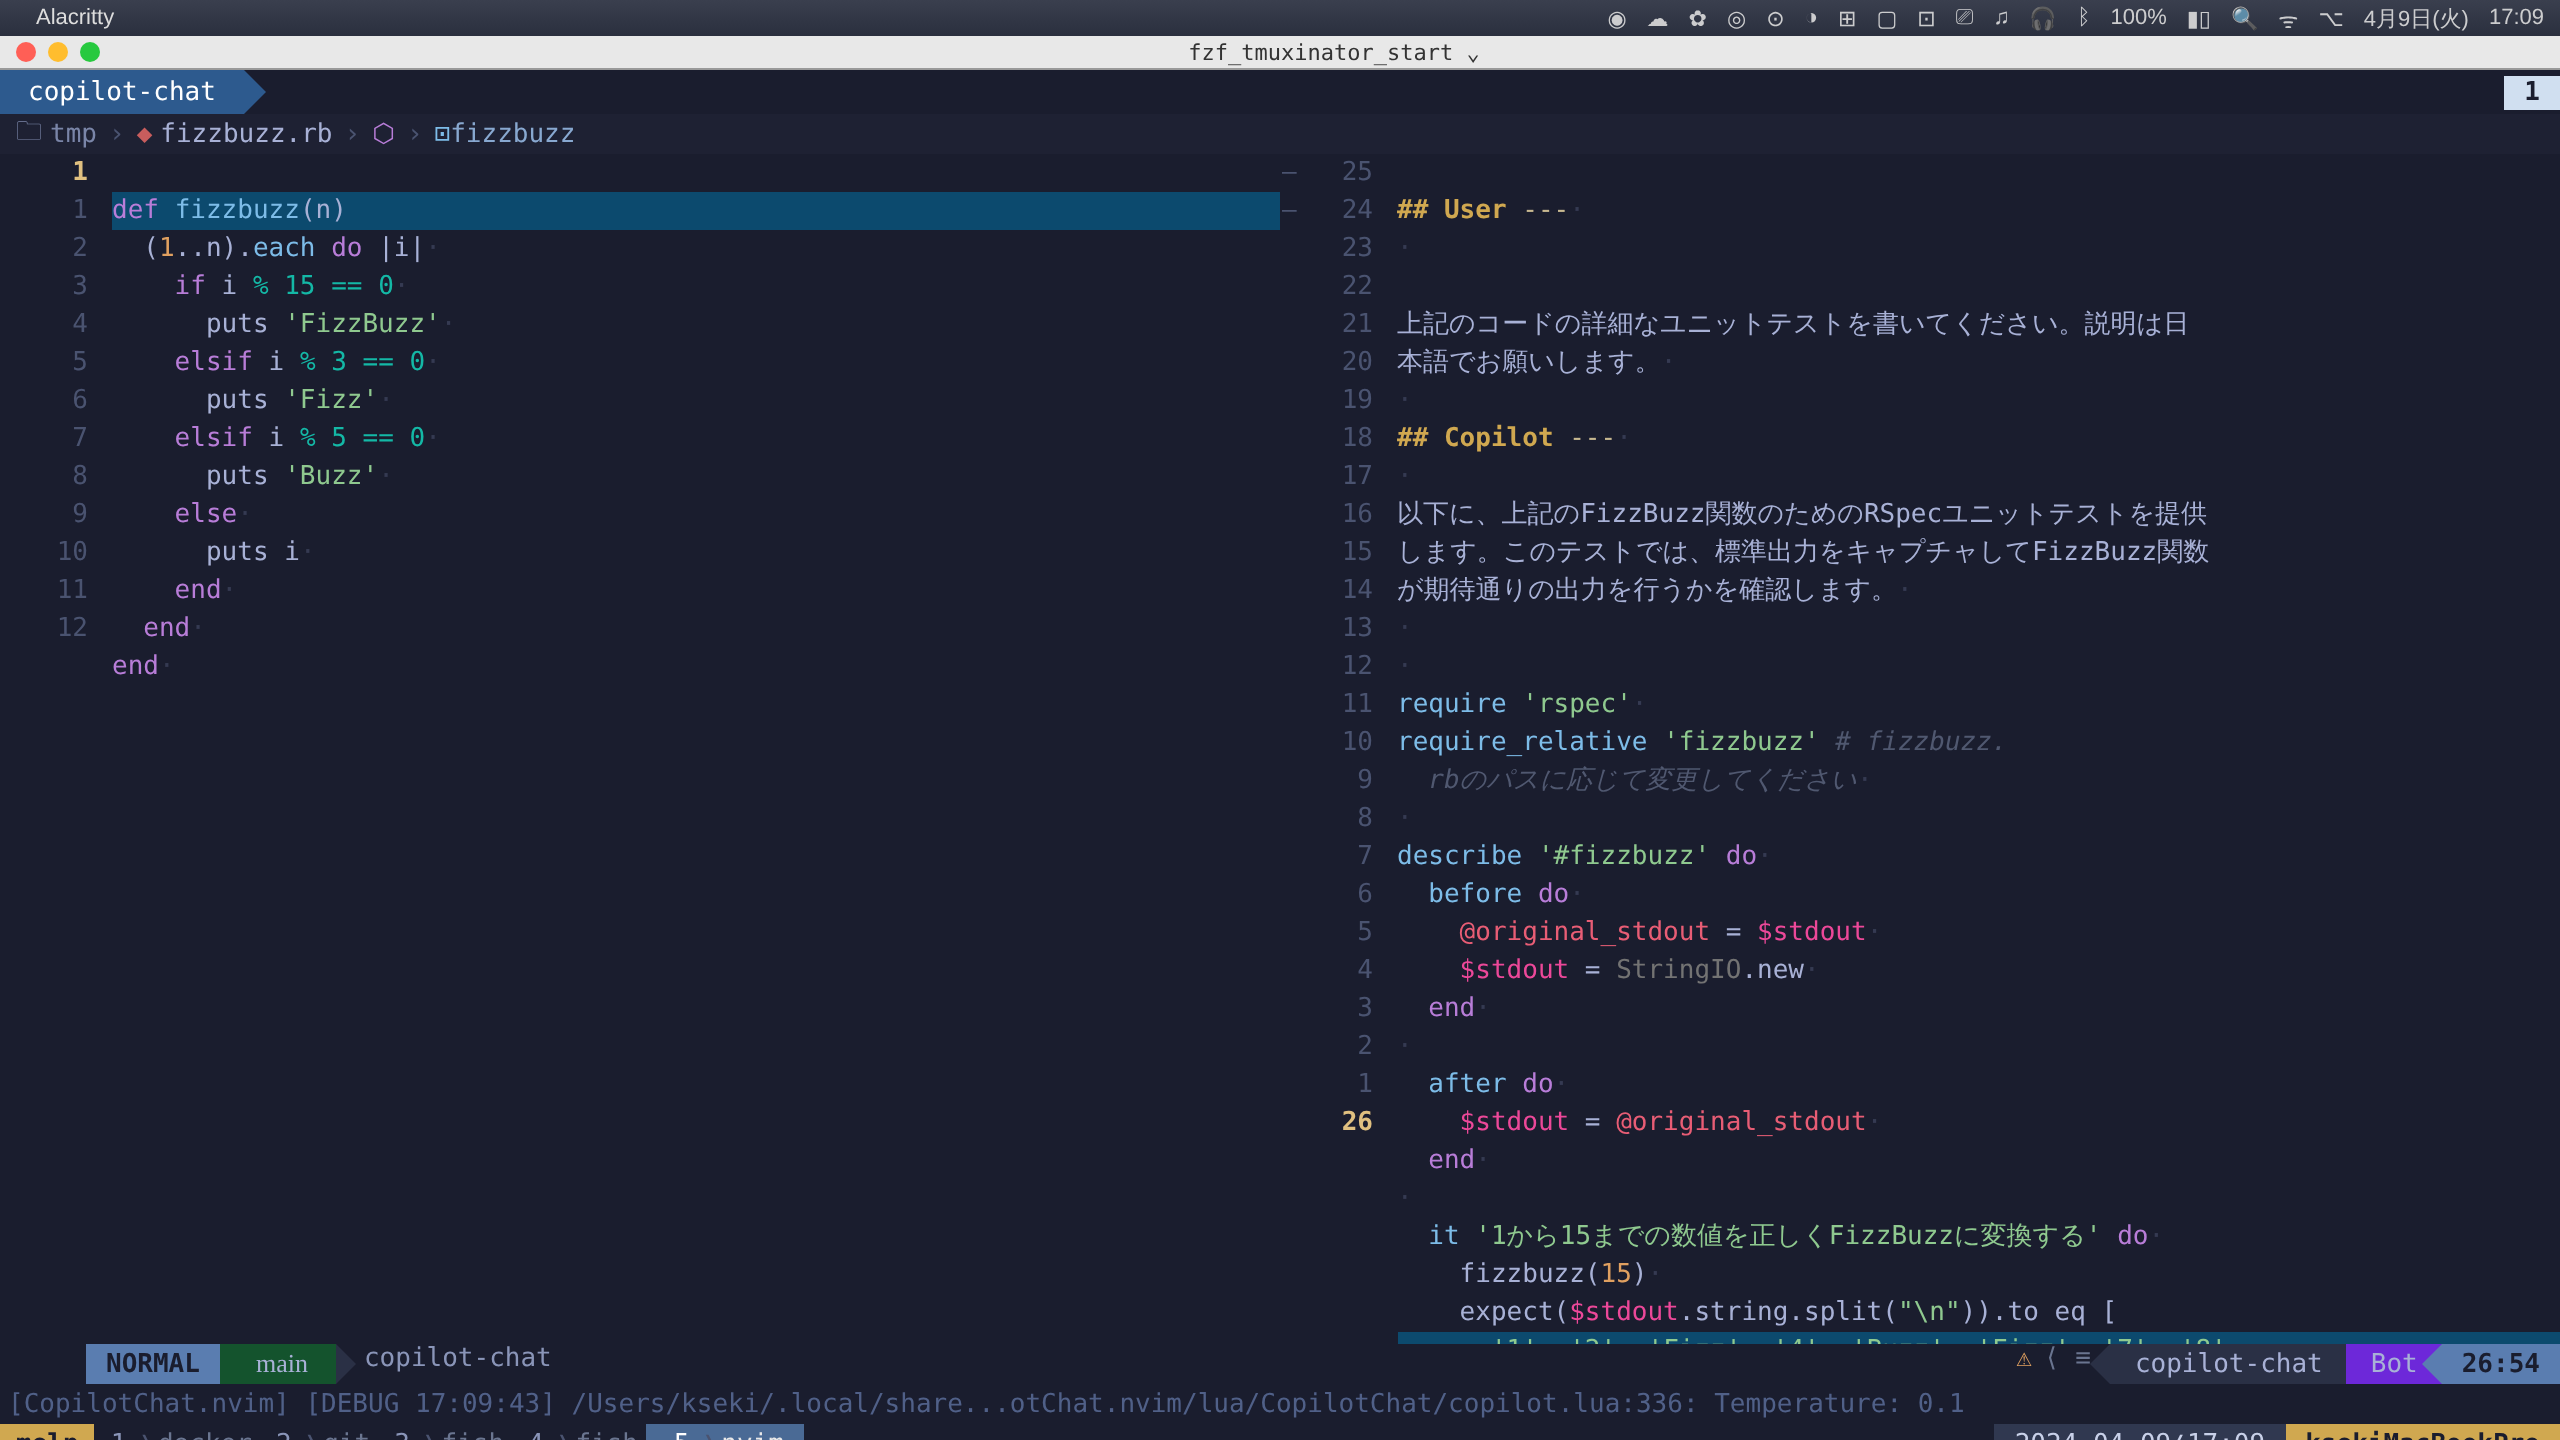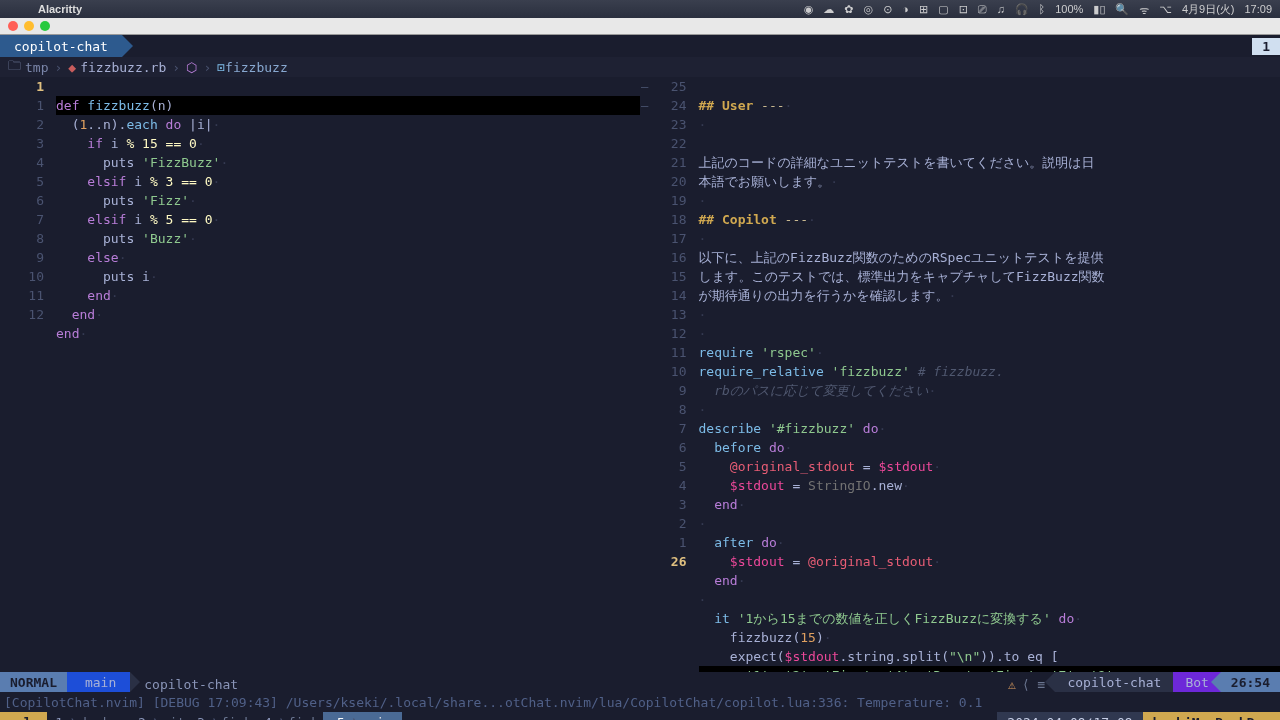--- a/index.html
+++ b/index.html
@@ -19,21 +19,21 @@
   height: 18px;
   background: linear-gradient(to bottom, #3a3f4e, #2a2f3e);
   display: flex;
   align-items: center;
   padding: 0 8px;
   font-size: 11px;
   color: #ddd;
   font-family: -apple-system, sans-serif;
 }
 .menubar .apple { margin-right: 10px; }
-.menubar .app-name { font-weight: bold; margin-left: 20px; }
+.menubar .app-name { font-weight: normal; }
 .menubar .spacer { flex: 1; }
 .menubar .status-icons { display: flex; gap: 10px; align-items: center; font-size: 11px; }
 .menubar .status-icons span { opacity: 0.9; }
 
 
 .tmux-title {
   height: 17px;
   background: #e8e8e8;
   color: #333;
   display: flex;
@@ -116,65 +116,67 @@
 .code {
   flex: 1;
   line-height: 19px;
   white-space: pre;
   font-size: 13px;
 }
 .code .kw { color: #b87dd8; }
 .code .def { color: #7dbce8; }
 .code .str { color: #8fc98f; }
 .code .num { color: #e0a060; }
-.code .op { color: #fef9c3; }
+.code .op { color: #14b8a6; }
 .code .comment { color: #505870; font-style: italic; }
 .code .var { color: #ec4899; }
 .code .ws { color: #353a52; }
 .code .hl { color: #e85d75; }
 .code .fn { color: #737373; }
-.code .active-line { background: #000000; display: inline-block; width: 100%; }
+.code .active-line { background: #0c4a6e; display: inline-block; width: 100%; }
 .code .hdr { color: #d0a850; font-weight: bold; }
 .code .hdr2 { color: #c8b890; }
 
 .split-border { width: 1px; background: #1a1d2e; }
 
 
 .statusline {
   height: 20px;
   display: flex;
-  align-items: flex-end;
-  font-size: 13px;
+  align-items: flex-start;
+  font-size: 13px;
+  padding-left: 43px;
 }
 .statusline .mode {
   background: #5a7db0;
   color: #1a1d2e;
   padding: 0 10px;
   font-weight: bold;
   position: relative;
   height: 100%;
   display: flex;
   align-items: center;
 }
 .statusline .mode::after {
   content: "";
   position: absolute;
   right: -10px; top: 0;
   border-top: 10px solid transparent;
   border-bottom: 10px solid transparent;
   border-left: 10px solid #5a7db0;
 }
 .statusline .branch {
-  background: #1d4ed8;
+  background: #14532d;
   color: #a8b1d6;
   padding: 0 14px 0 18px;
   height: 100%;
   display: flex;
   align-items: center;
   position: relative;
+  font-family: Liberation Serif, serif;
 }
 .statusline .branch::after {
   content: "";
   position: absolute;
   right: -10px; top: 0;
   border-top: 10px solid transparent;
   border-bottom: 10px solid transparent;
   border-left: 10px solid #2a3045;
 }
 .statusline .file-label {
@@ -311,20 +313,21 @@
     <span>17:09</span>
   </span>
 </div>
 
 <div class="tmux-title">
   <div class="traffic">
     <div class="dot red"></div>
     <div class="dot yellow"></div>
     <div class="dot green"></div>
   </div>
+  <div class="title-text">fzf_tmuxinator_start ⌄</div>
 </div>
 
 <div class="tabbar">
   <div class="tab">
     <span>copilot-chat</span>
   </div>
   <div class="tab-num-wrap">1</div>
 </div>
 
 <div class="breadcrumb">

